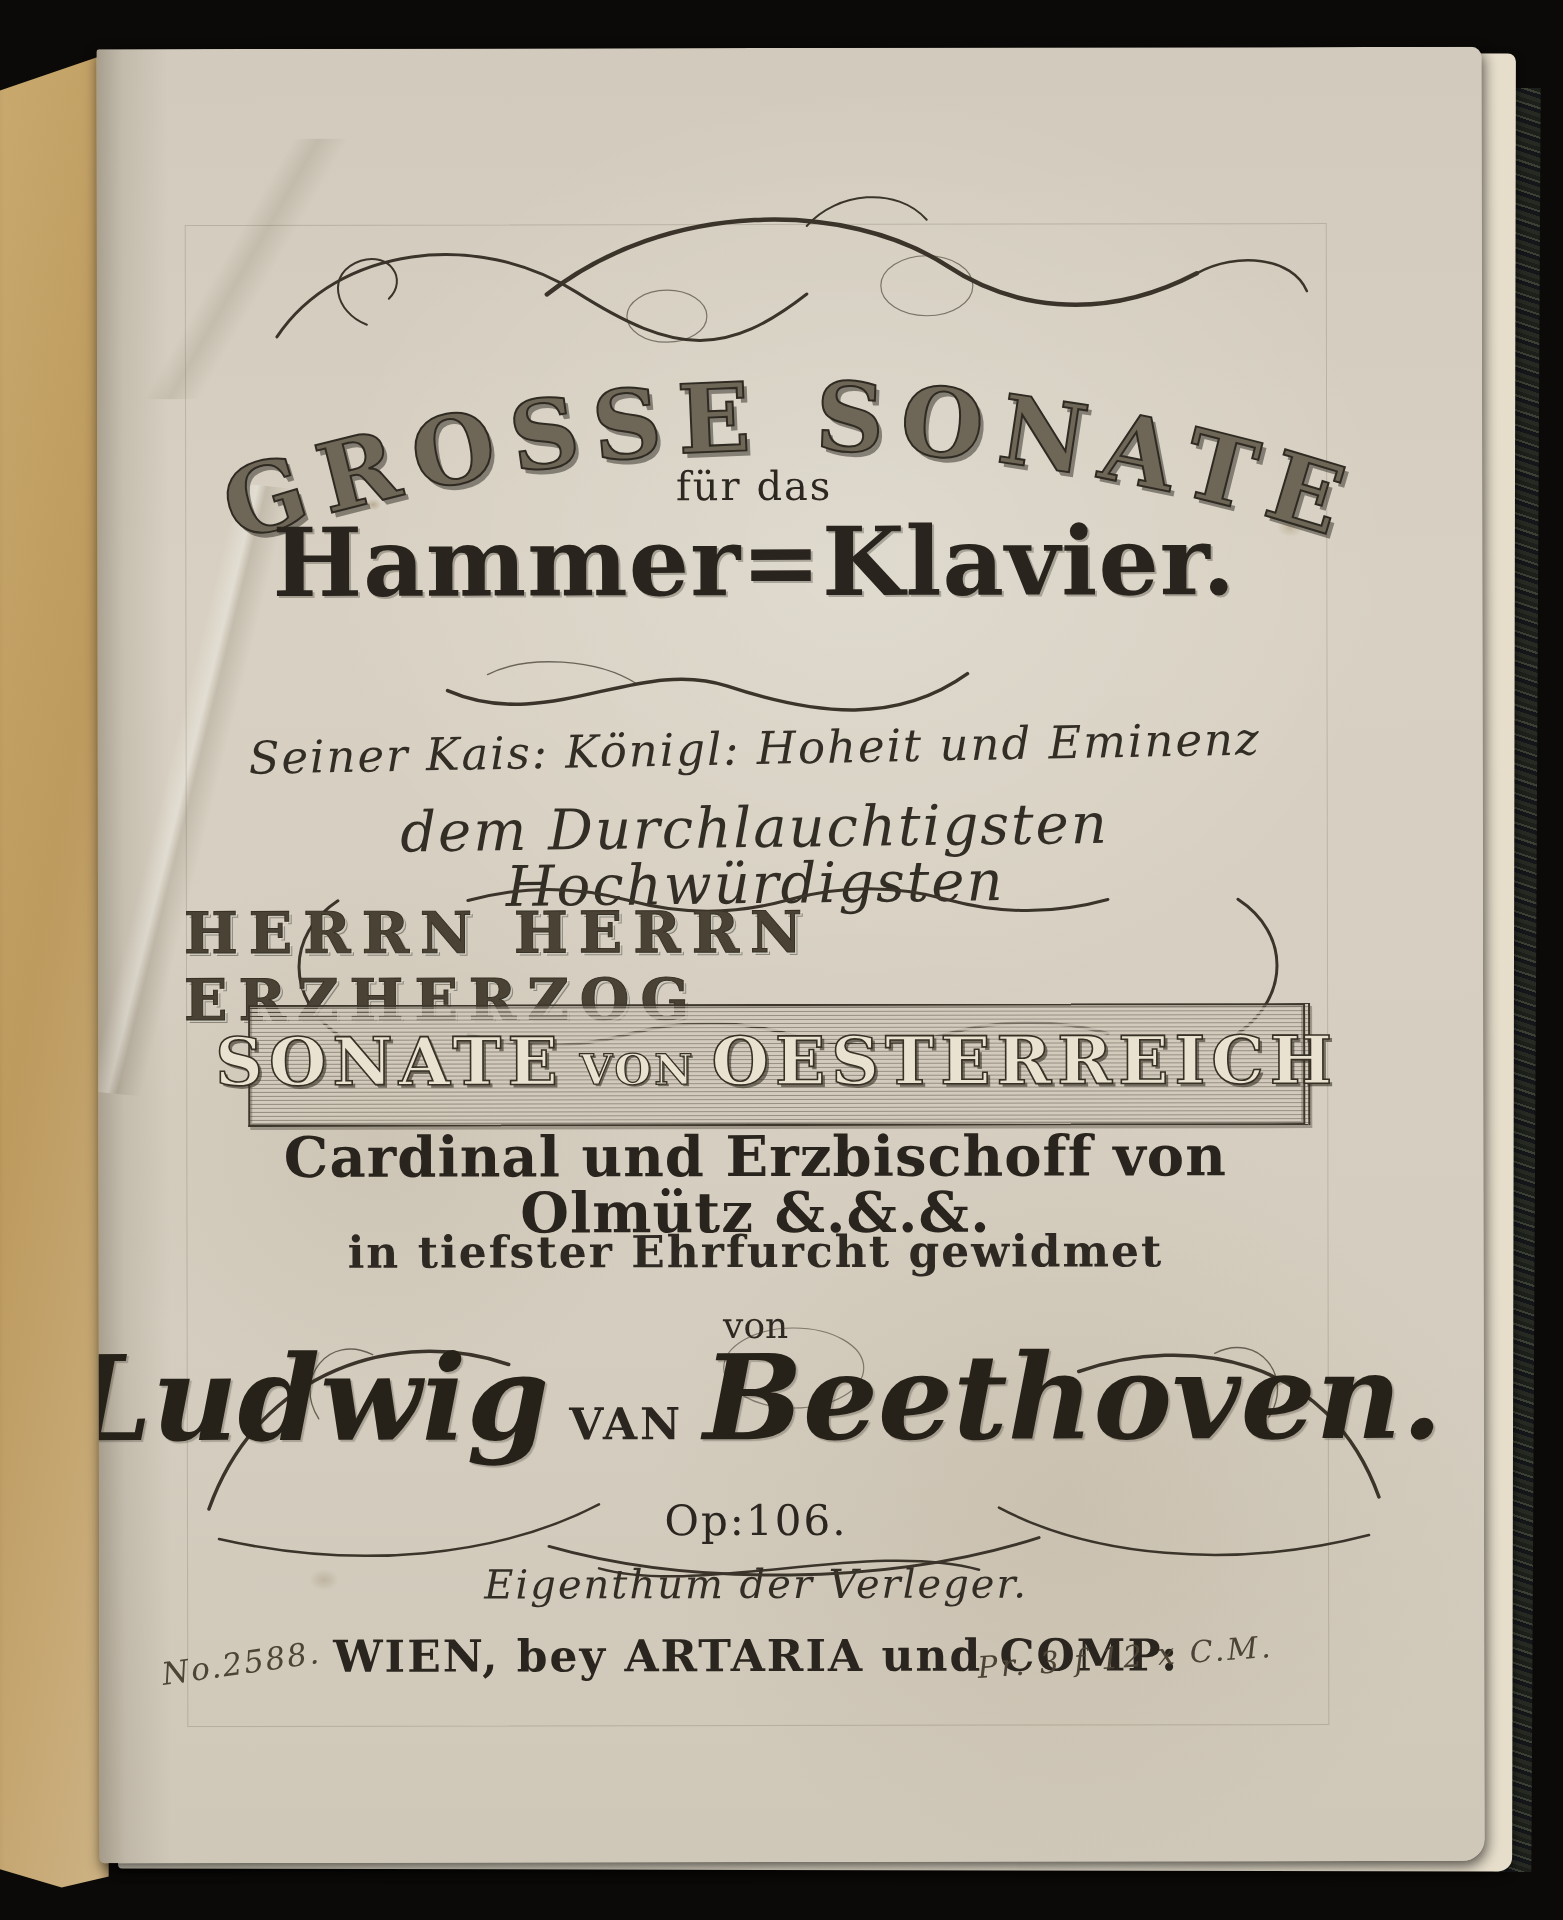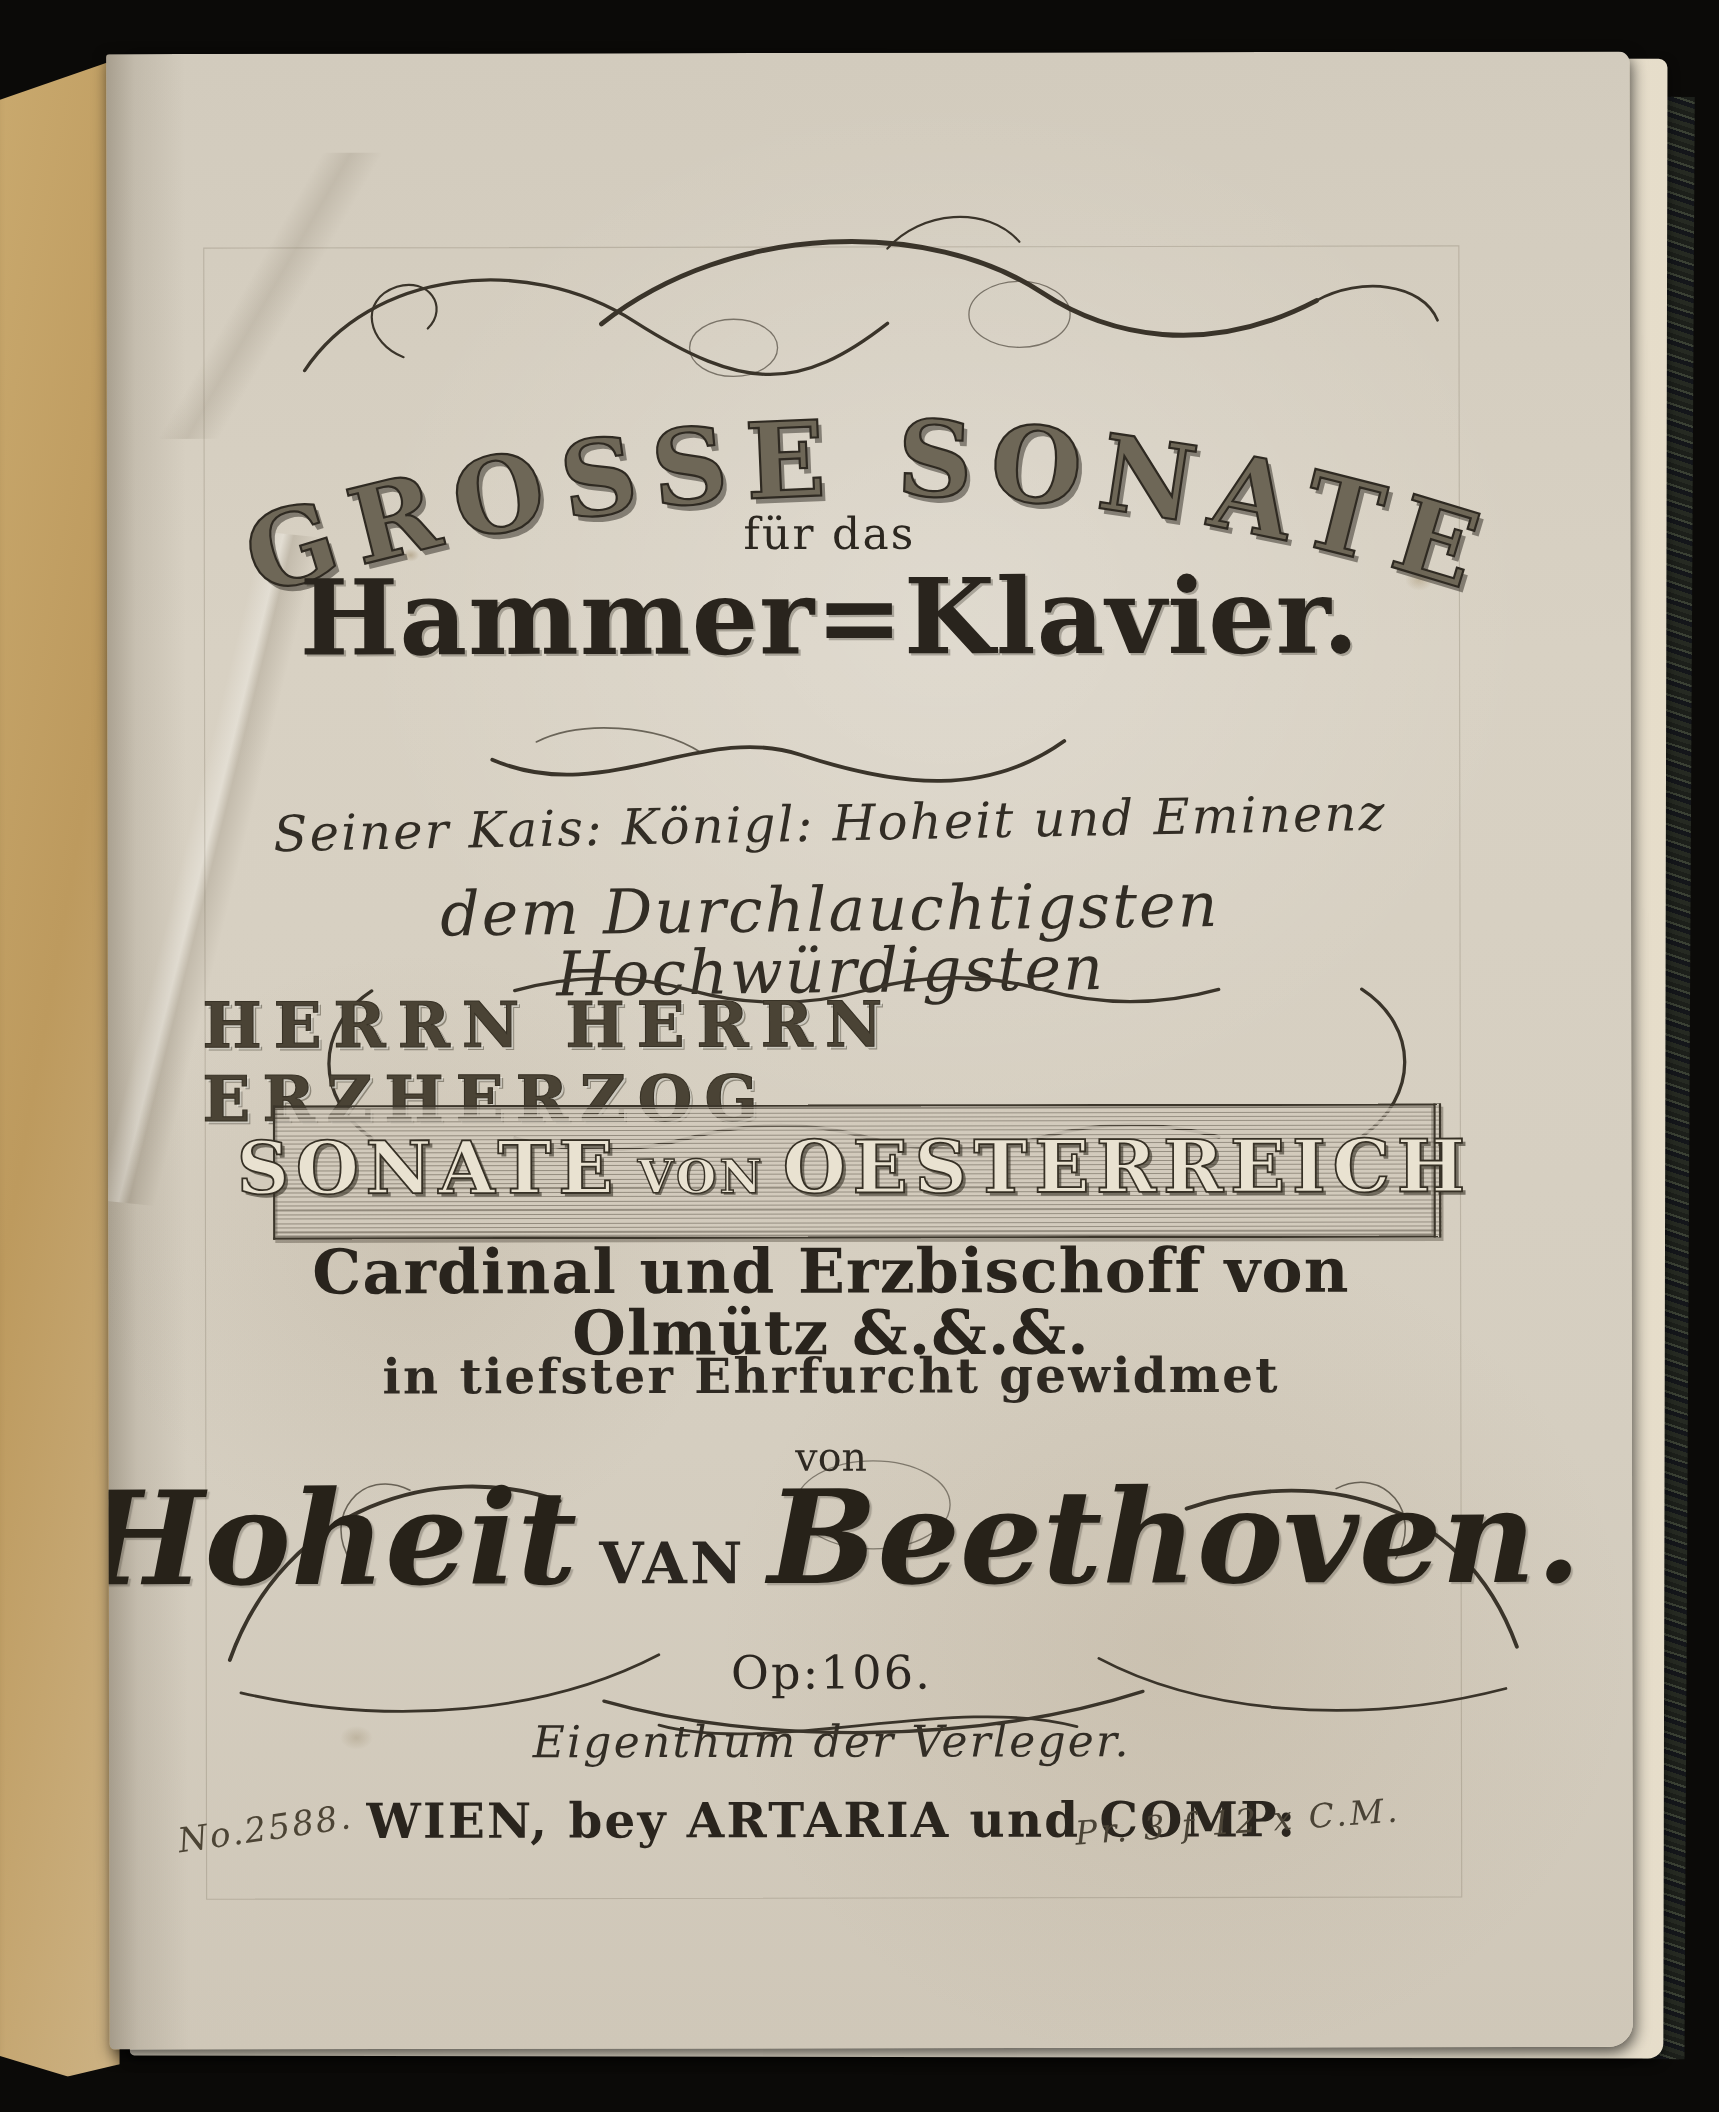--- a/index.html
+++ b/index.html
@@ -66,21 +66,21 @@
     -webkit-text-stroke:1.6px #363025;text-shadow:3px 3px 0 rgba(54,48,37,.6);}
   .boxed .small{font-size:42px;font-weight:bold;letter-spacing:3px;color:#e9e2d1;
     -webkit-text-stroke:1.3px #363025;text-shadow:2px 2px 0 rgba(54,48,37,.6);}
   .titles-line{top:1080px;font-size:56px;font-weight:bold;letter-spacing:1px;color:#29241d;}
   .devotion{top:1182px;font-size:44px;font-weight:bold;letter-spacing:2px;color:#2e2922;}
   .von-label{top:1260px;font-size:36px;color:#2e2922;}
   .composer-row{position:absolute;left:86px;top:1280px;width:1142px;
     display:flex;align-items:baseline;justify-content:center;gap:20px;z-index:3;}
   .composer-name{font-size:118px;font-weight:bold;font-style:italic;color:#272219;
     text-shadow:2px 2px 1px rgba(40,34,26,.25);}
-  .composer-mid{font-size:52px;font-weight:bold;letter-spacing:3px;color:#2b2620;}
+  .composer-mid{font-size:44px;font-weight:bold;letter-spacing:3px;color:#2b2620;}
   .opus{top:1452px;font-size:42px;letter-spacing:2px;color:#2b2620;}
   .ownership{top:1516px;font-size:40px;letter-spacing:2px;}
   .imprint{top:1586px;font-size:44px;font-weight:bold;letter-spacing:2px;color:#2a251e;}
   .plate-number{position:absolute;left:62px;top:1596px;font-size:31px;font-style:italic;
     color:#4c4435;transform:rotate(-8deg);letter-spacing:2px;}
   .price{position:absolute;left:878px;top:1592px;font-size:30px;font-style:italic;
     color:#4a4336;transform:rotate(-4deg);letter-spacing:3px;}
 </style>
 </head>
 <body>
@@ -161,21 +161,21 @@
       <path d="M50,240 C190,272 330,258 430,206" stroke-width="2.5"></path>
       <path d="M1210,200 C1160,60 1020,36 910,74" stroke-width="3.5"></path>
       <path d="M1200,238 C1060,274 920,258 830,210" stroke-width="2.5"></path>
       <path d="M380,248 C520,288 720,288 870,240" stroke-width="3"></path>
       <path d="M150,120 c-26,-40 10,-86 54,-64" stroke-width="1.4" opacity=".7"></path>
       <path d="M1100,120 c26,-40 -10,-86 -54,-64" stroke-width="1.4" opacity=".7"></path>
       <ellipse cx="625" cy="70" rx="70" ry="40" stroke-width="1.2" opacity=".55"></ellipse>
     </svg>
 
     <div class="composer-row">
-      <span class="composer-name">Hoheit</span>
+      <span class="composer-name">Ludwig</span>
       <span class="composer-mid">VAN</span>
       <span class="composer-name">Beethoven.</span>
     </div>
 
     <div class="center-line opus">Op:106.</div>
 
     <svg class="fl" style="left:480px;top:1492px;width:420px;height:50px;" viewBox="0 0 420 50">
       <path d="M20,28 C120,56 290,0 400,30" stroke-width="2.5"></path>
     </svg>
 

